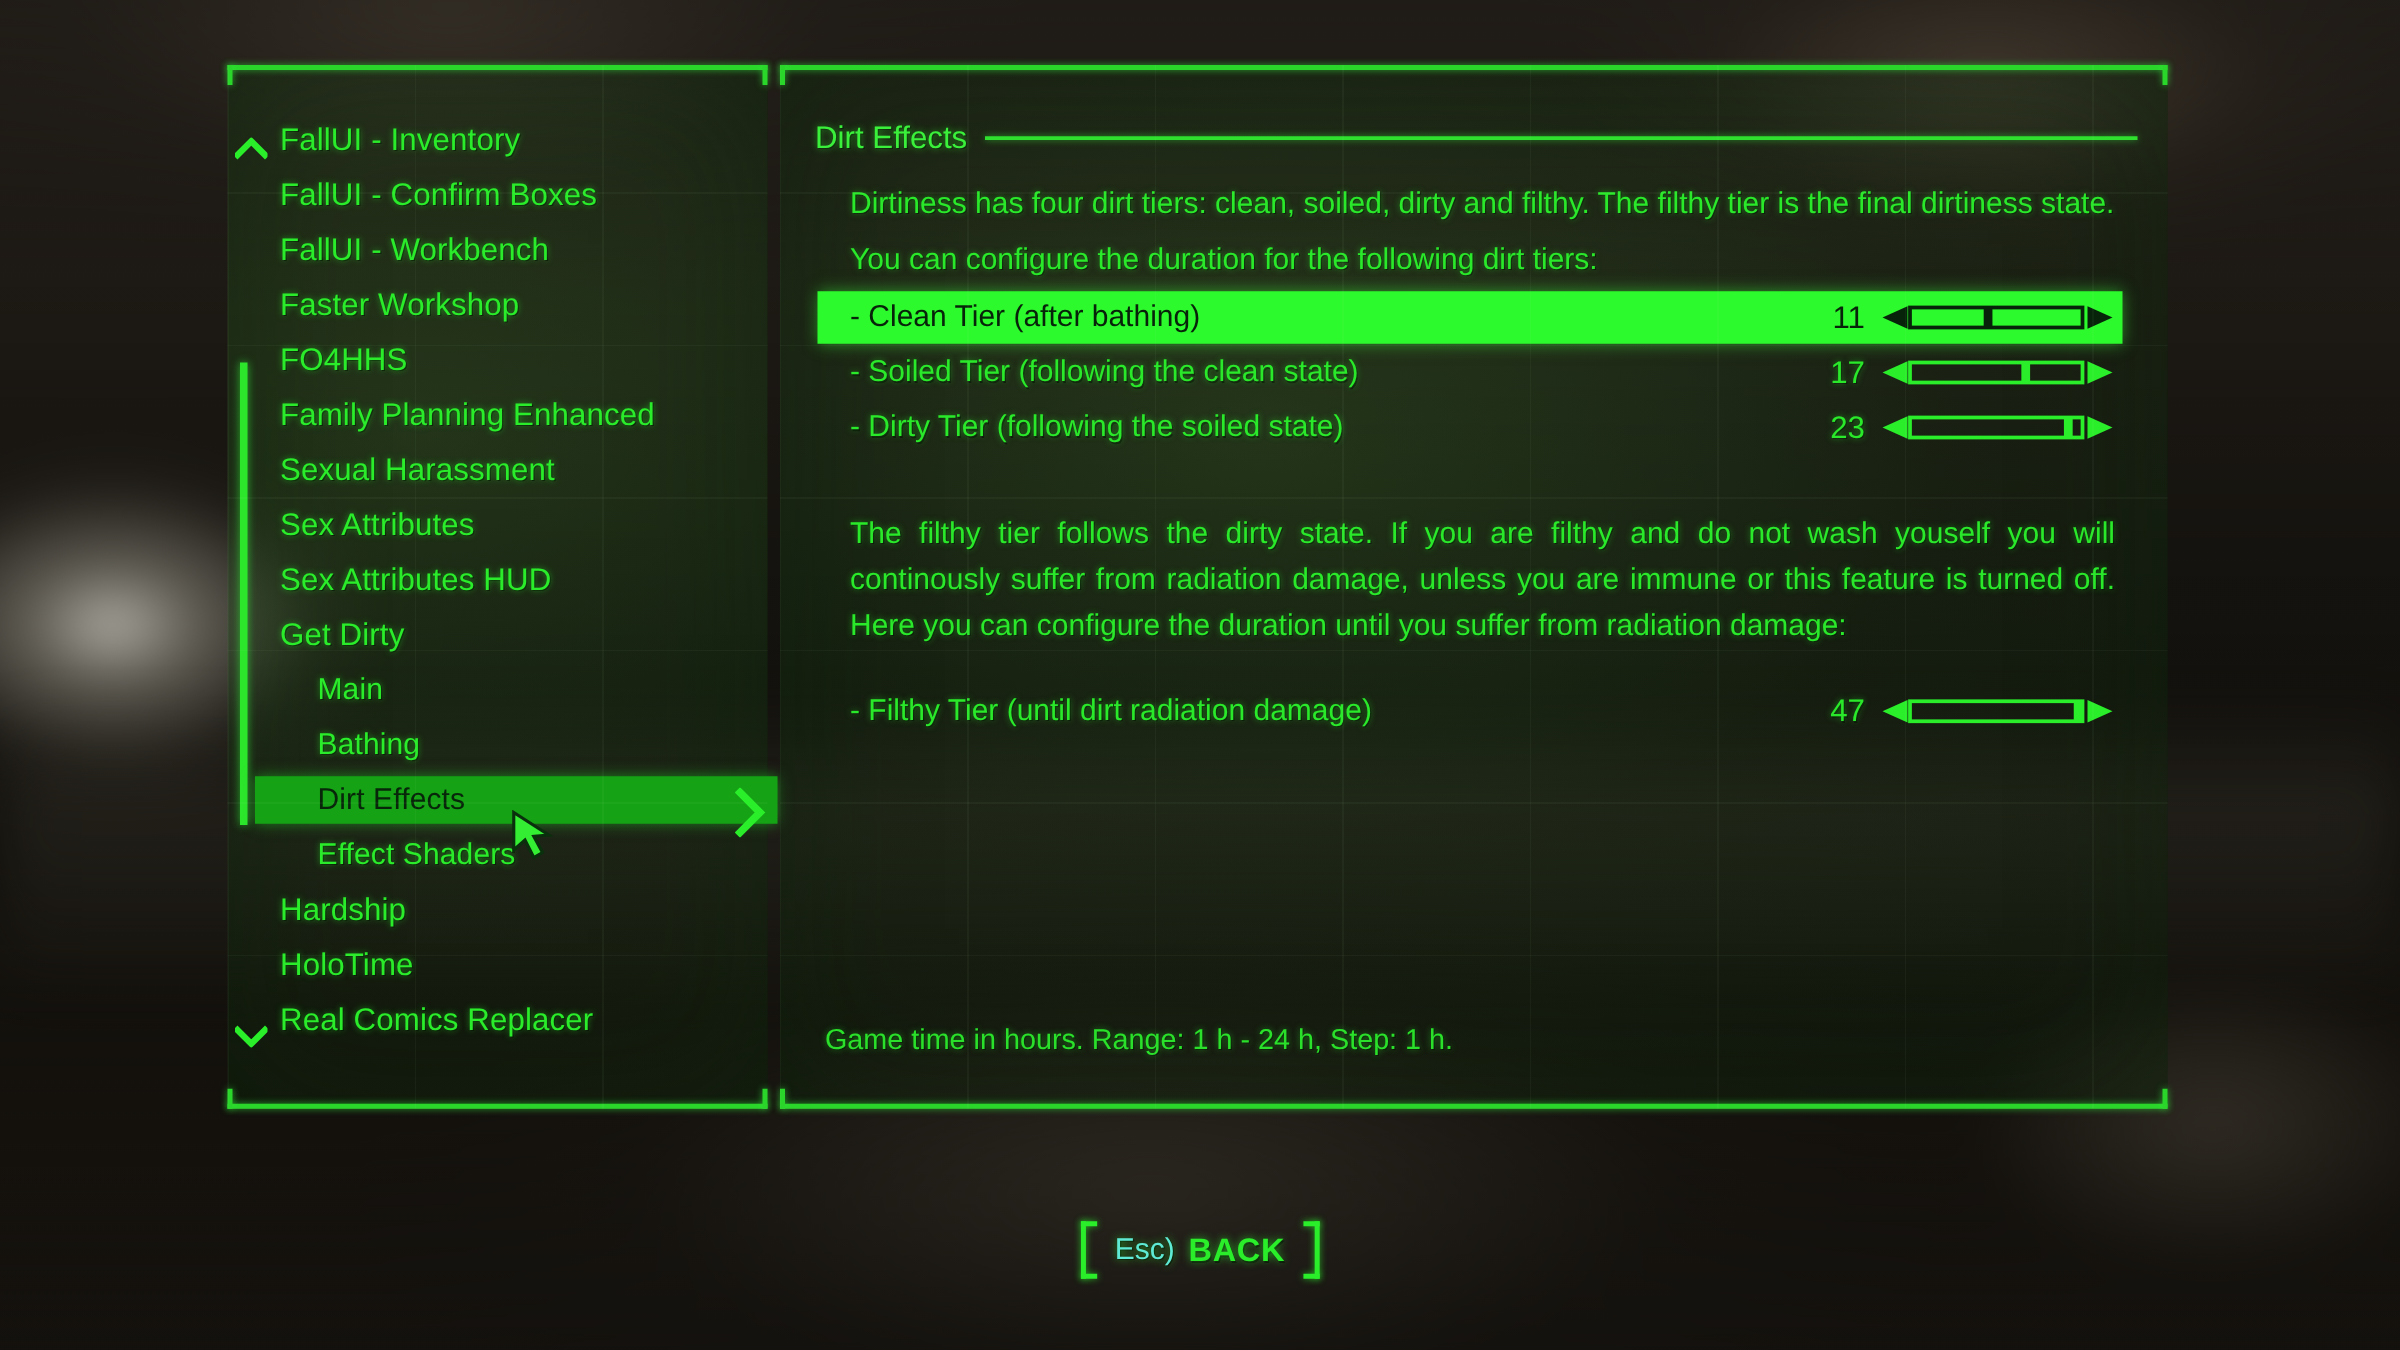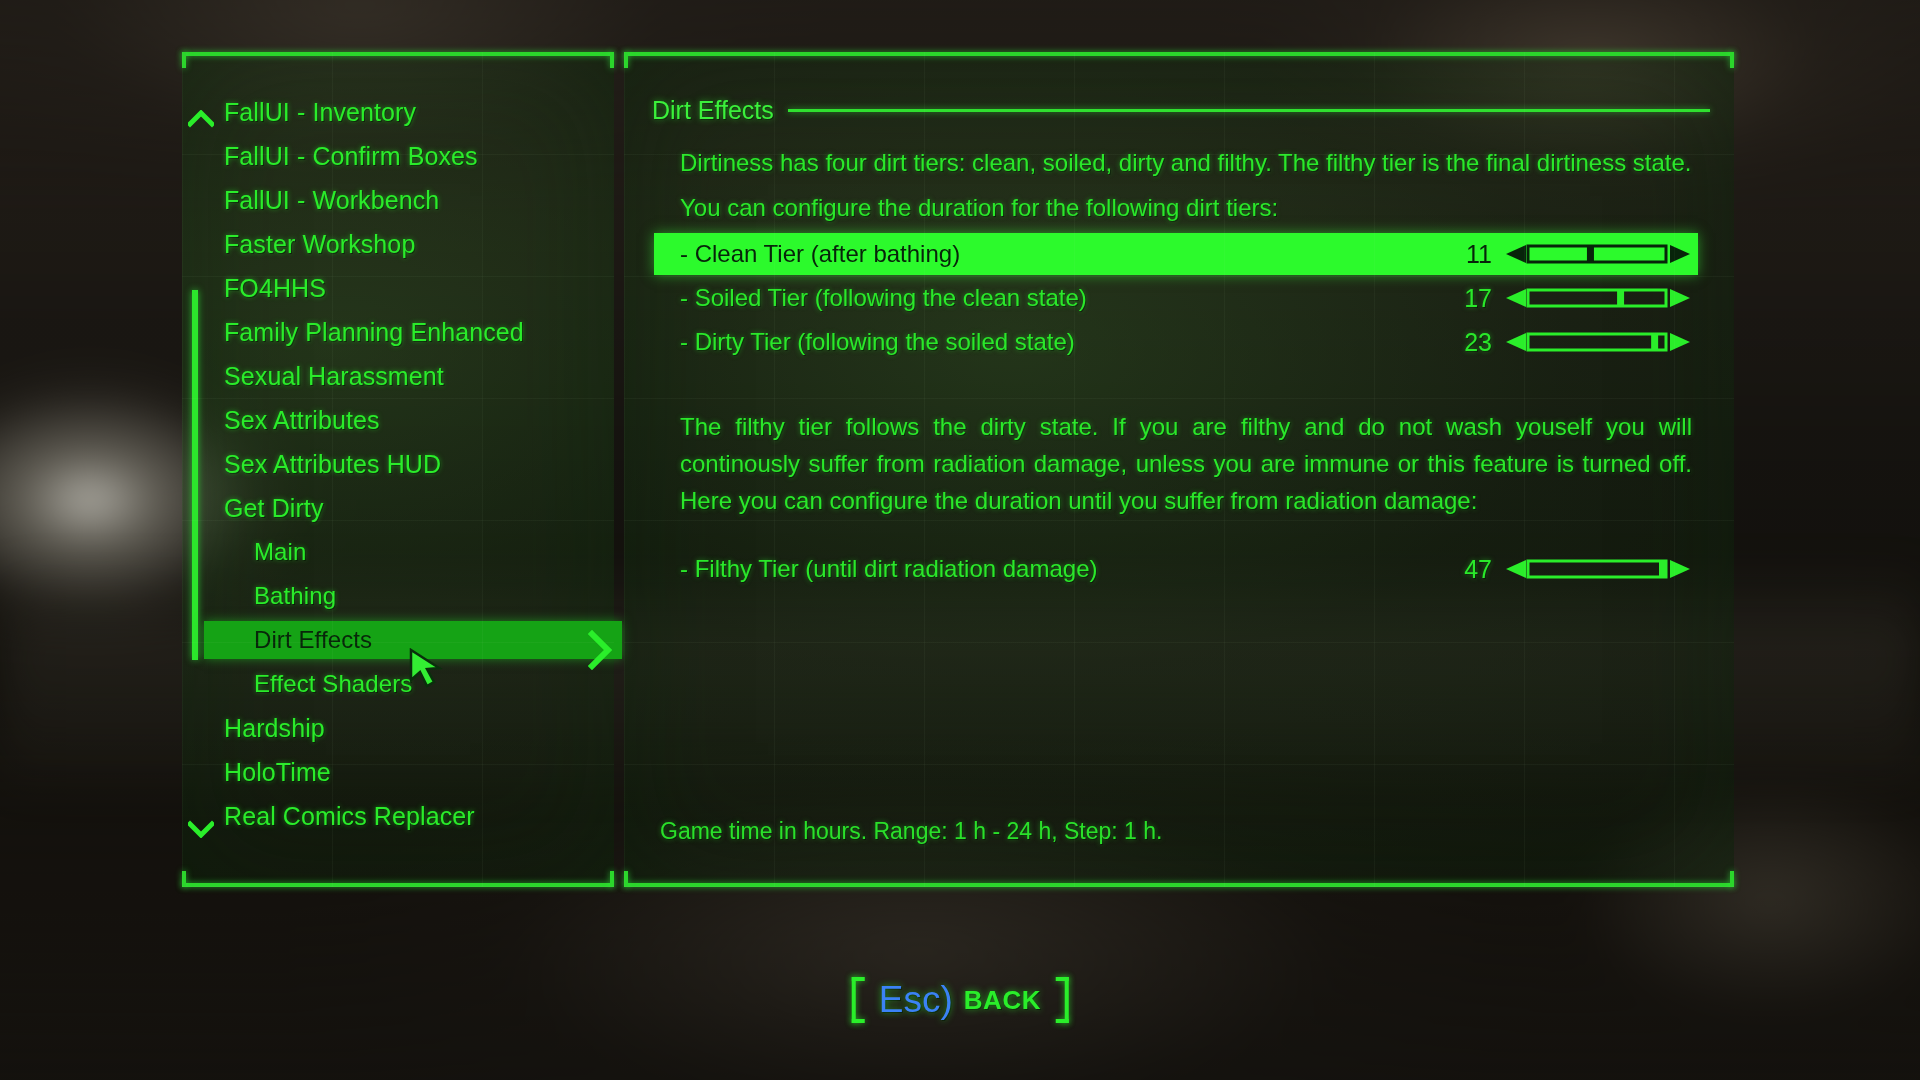--- a/index.html
+++ b/index.html
@@ -226,22 +226,22 @@
   .brack { width: 16px; height: 46px; position: relative; }
   .brack i { position: absolute; background: #2aee2a; box-shadow: 0 0 6px rgba(45,240,45,0.7); }
   .brack.l i:nth-child(1) { left:0; top:0; width:4px; height:46px; }
   .brack.l i:nth-child(2) { left:0; top:0; width:13px; height:4px; }
   .brack.l i:nth-child(3) { left:0; bottom:0; width:13px; height:4px; }
   .brack.r i:nth-child(1) { right:0; top:0; width:4px; height:46px; }
   .brack.r i:nth-child(2) { right:0; top:0; width:13px; height:4px; }
   .brack.r i:nth-child(3) { right:0; bottom:0; width:13px; height:4px; }
 
   #back-btn .esc {
-    font-size: 37px;
-    color: #3b82f6;
+    font-size: 24px;
+    color: #5eead4;
     text-shadow: 0 0 7px rgba(45,245,45,0.65), 1px 1px 0 rgba(0,0,0,0.6);
   }
   #back-btn .back {
     font-size: 26px;
     font-weight: bold;
     letter-spacing: .6px;
     color: #2aee2a;
     text-shadow: 0 0 7px rgba(45,245,45,0.65), 1px 1px 0 rgba(0,0,0,0.6);
   }
 

